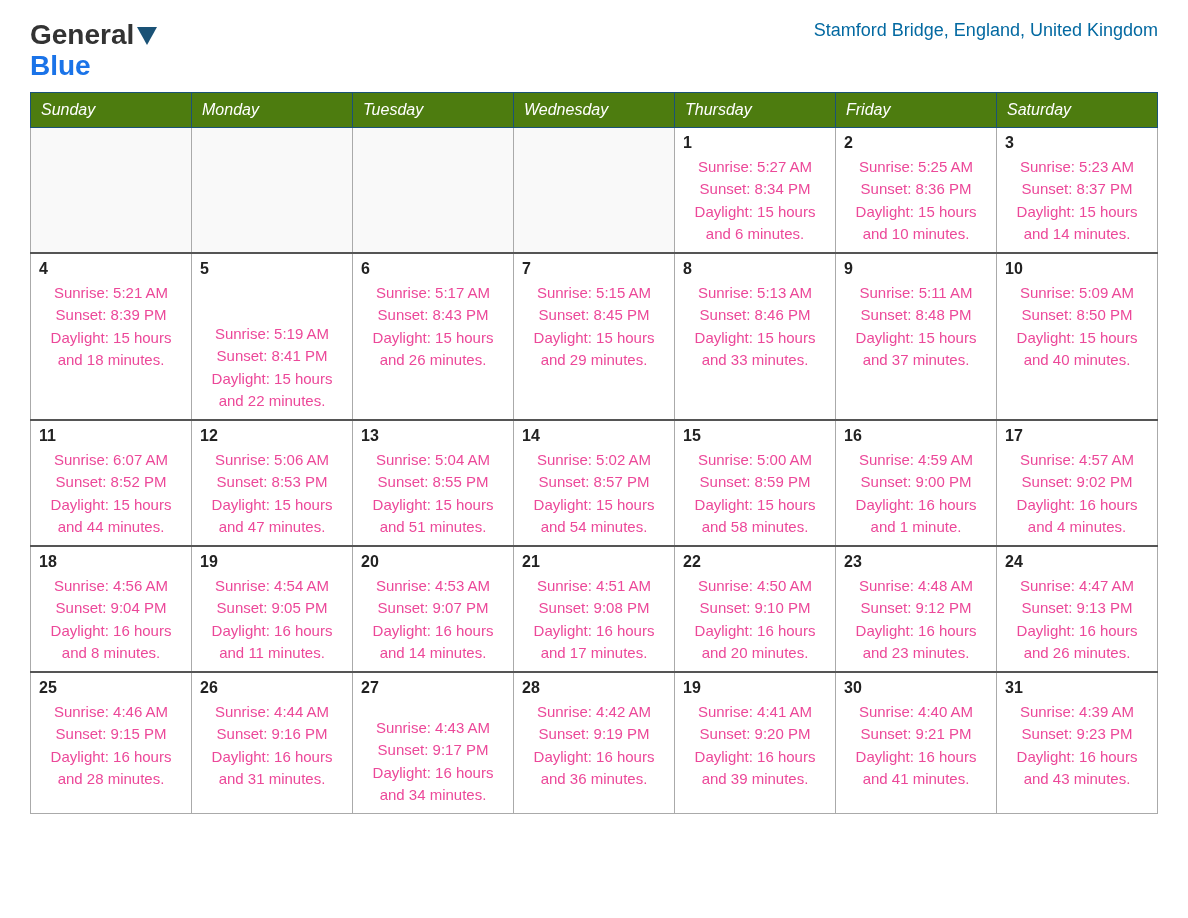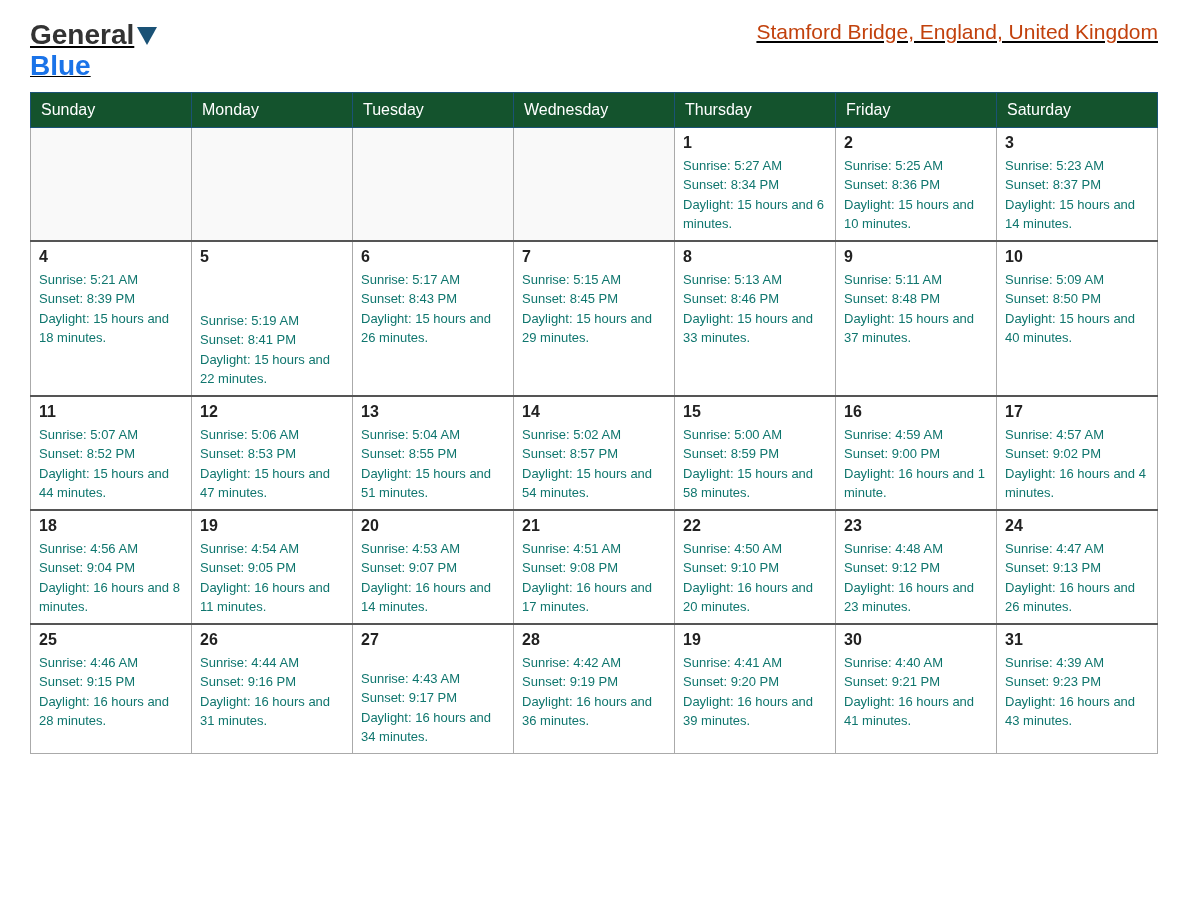--- a/index.html
+++ b/index.html
@@ -8,71 +8,72 @@
       background: #fff;
       width: 1188px;
       min-height: 918px;
       padding: 20px 30px;
     }
     .header-area {
       display: flex;
       justify-content: space-between;
       align-items: flex-start;
       margin-bottom: 10px;
-      text-decoration: underline;
     }
     .logo {
       display: flex;
       align-items: flex-end;
       gap: 0;
     }
     .title-area {
       text-align: right;
     }
     .main-title {
       font-size: 52px;
       font-weight: normal;
       color: #222;
     }
     .subtitle {
-      font-size: 21px;
-      color: #c2410c;
+      font-size: 18px;
+      color: #0369a1;
     }
     .calendar {
       width: 100%;
       border-collapse: collapse;
       border: 1px solid #888;
     }
     .calendar th {
-      background-color: #14532d;
+      background-color: #4d7c0f;
       color: #fff;
       text-align: left;
       padding: 8px 10px;
       font-size: 16px;
       font-weight: normal;
       border: 1px solid #1a5276;
+      font-style: italic;
     }
     .calendar td {
       vertical-align: top;
       border: 1px solid #aaa;
       padding: 6px 8px;
       width: 14.28%;
       min-height: 100px;
     }
     .day-number {
       font-size: 16px;
       font-weight: bold;
       color: #222;
       display: block;
       margin-bottom: 4px;
     }
     .day-info {
-      font-size: 13px;
-      color: #0f766e;
+      font-size: 15px;
+      color: #ec4899;
       line-height: 1.5;
+      text-align: center;
     }
     .empty-cell {
       background: #f9f9f9;
     }
     .row-separator td {
       border-top: 2px solid #555;
     }
   </style>
 </head>
 <body>
@@ -175,21 +176,21 @@
         <td>
           <span class="day-number">10</span>
           <div class="day-info" style="white-space: pre-line;">Sunrise: 5:09 AM
 Sunset: 8:50 PM
 Daylight: 15 hours and 40 minutes.</div>
         </td>
       </tr>
       <tr class="row-separator">
         <td>
           <span class="day-number">11</span>
-          <div class="day-info" style="white-space: pre-line;">Sunrise: 5:07 AM
+          <div class="day-info" style="white-space: pre-line;">Sunrise: 6:07 AM
 Sunset: 8:52 PM
 Daylight: 15 hours and 44 minutes.</div>
         </td>
         <td>
           <span class="day-number">12</span>
           <div class="day-info" style="white-space: pre-line;">Sunrise: 5:06 AM
 Sunset: 8:53 PM
 Daylight: 15 hours and 47 minutes.</div>
         </td>
         <td>

